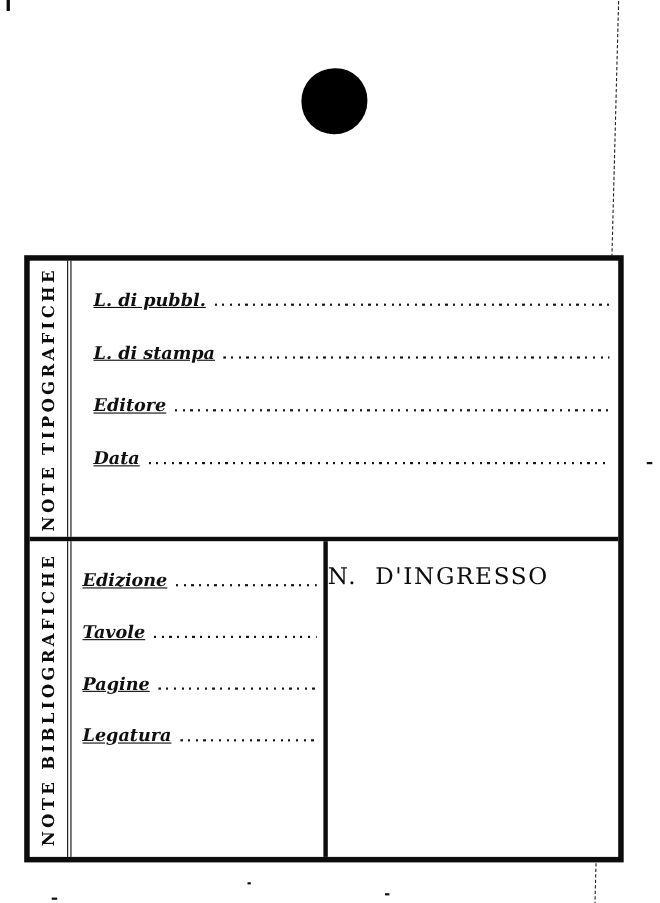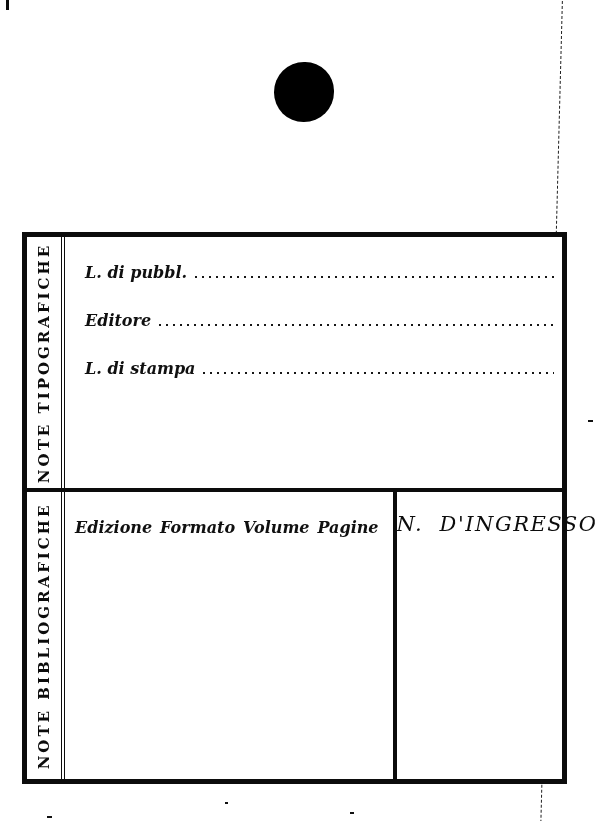--- a/index.html
+++ b/index.html
@@ -27,36 +27,36 @@
   .hdivider{height:4px;background:#0c0c0c;flex:0 0 auto;}
   .sec2{flex:1;}
   .side-label{flex:0 0 34px;border-right:4px double #0c0c0c;position:relative;}
   .side-label span{
     position:absolute;left:50%;top:50%;
     transform:translate(-50%,-50%) rotate(-90deg);
     white-space:nowrap;font-family:"DejaVu Serif",serif;font-weight:bold;
     font-size:15px;letter-spacing:3px;color:#0c0c0c;
   }
   .content{flex:1;display:flex;flex-direction:column;padding:2px 8px 0 20px;box-sizing:border-box;}
-  .row{display:flex;align-items:flex-end;box-sizing:border-box;}
+  .row{display:flex;align-items:flex-end;box-sizing:border-box;text-decoration:underline;}
   .sec1 .row{height:48px;padding-bottom:6px;}
   .sec2 .row{height:47px;padding-bottom:5px;}
   .flabel{
     font-family:"DejaVu Serif",serif;font-style:italic;font-weight:600;
     font-size:16px;line-height:1;white-space:pre;padding-right:8px;color:#101010;
   }
   .leader{
     flex:1;height:14px;
     background-image:repeating-linear-gradient(90deg,#161616 0 2px,transparent 2px 7px);
     background-size:100% 2px;background-repeat:no-repeat;
     background-position:0 calc(100% - 3px);
   }
-  .sec2-left{flex:0 0 229px;display:flex;padding:2px 6px 0 10px;box-sizing:border-box;}
+  .sec2-left{flex:0 0 229px;display:flex;flex-direction:column;padding:2px 6px 0 10px;box-sizing:border-box;}
   .vdivider{flex:0 0 4px;background:#0c0c0c;}
-  .sec2-right{flex:1;text-align:center;padding-top:20px;box-sizing:border-box;font-style:italic;}
+  .sec2-right{flex:1;text-align:left;padding-top:20px;box-sizing:border-box;}
   .ingresso{
     font-family:"DejaVu Serif",serif;font-size:21px;font-weight:500;
     letter-spacing:1.5px;white-space:pre;color:#0c0c0c;
   }
 </style>
 </head>
 <body>
 
 <div class="corner-tick"></div>
 <div class="ink-dot"></div>
@@ -71,51 +71,55 @@
   <div class="section sec1">
     <div class="side-label">
       <span>NOTE TIPOGRAFICHE</span>
     </div>
     <div class="content">
       <div class="row">
         <span class="flabel">L. di pubbl.</span>
         <span class="leader"></span>
       </div>
       <div class="row">
+        <span class="flabel">L. di stampa</span>
+        <span class="leader"></span>
+      </div>
+      <div class="row">
         <span class="flabel">Editore</span>
         <span class="leader"></span>
       </div>
       <div class="row">
-        <span class="flabel">L. di stampa</span>
+        <span class="flabel">Data</span>
         <span class="leader"></span>
       </div>
     </div>
   </div>
 
   <div class="hdivider"></div>
 
   <div class="section sec2">
     <div class="side-label">
       <span>NOTE BIBLIOGRAFICHE</span>
     </div>
     <div class="sec2-left">
       <div class="row">
         <span class="flabel">Edizione</span>
         <span class="leader"></span>
       </div>
       <div class="row">
-        <span class="flabel">Formato</span>
-        <span class="leader"></span>
-      </div>
-      <div class="row">
-        <span class="flabel">Volume</span>
+        <span class="flabel">Tavole</span>
         <span class="leader"></span>
       </div>
       <div class="row">
         <span class="flabel">Pagine</span>
+        <span class="leader"></span>
+      </div>
+      <div class="row">
+        <span class="flabel">Legatura</span>
         <span class="leader"></span>
       </div>
     </div>
     <div class="vdivider"></div>
     <div class="sec2-right">
       <div class="ingresso">N.  D'INGRESSO</div>
     </div>
   </div>
 
 </div>

